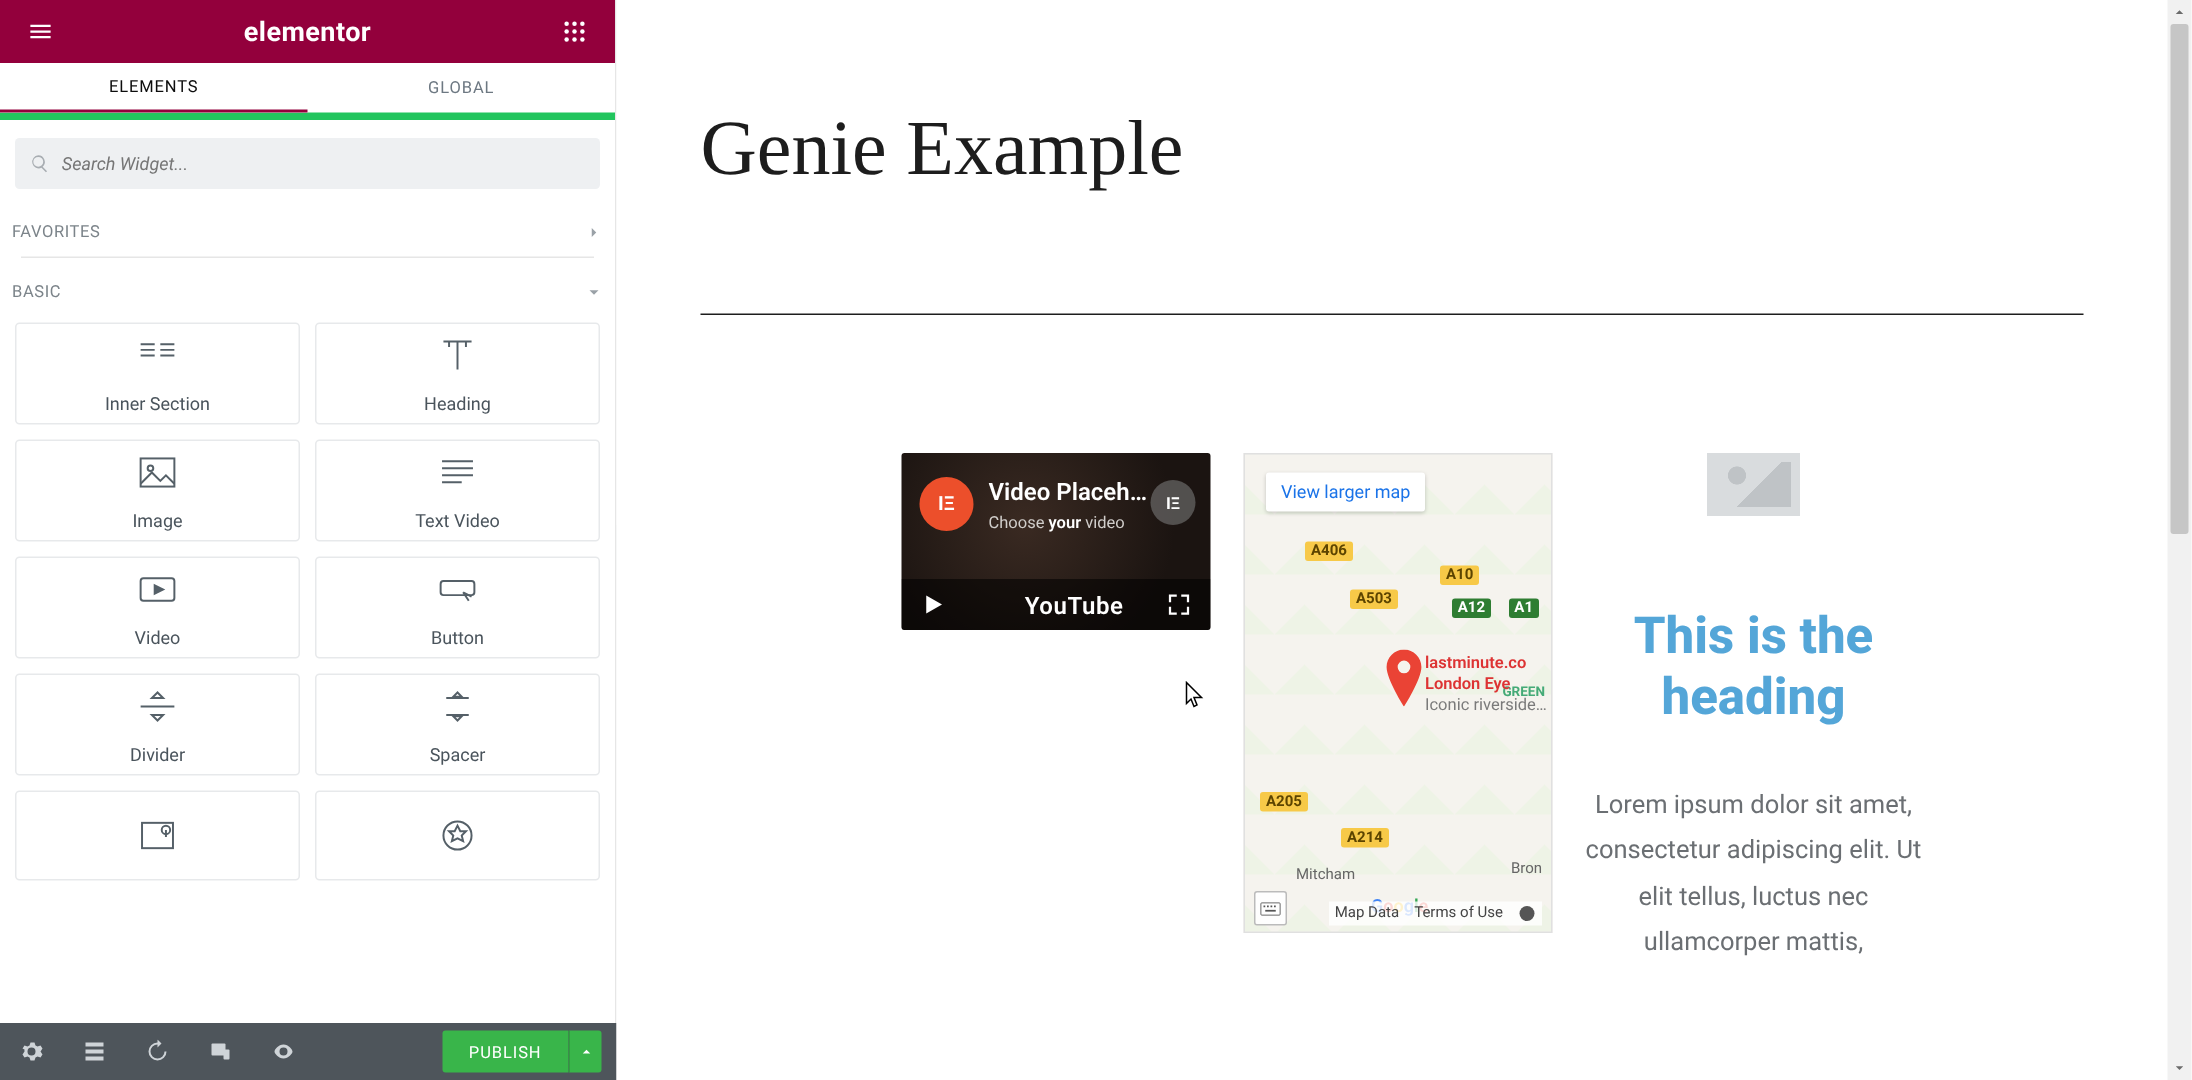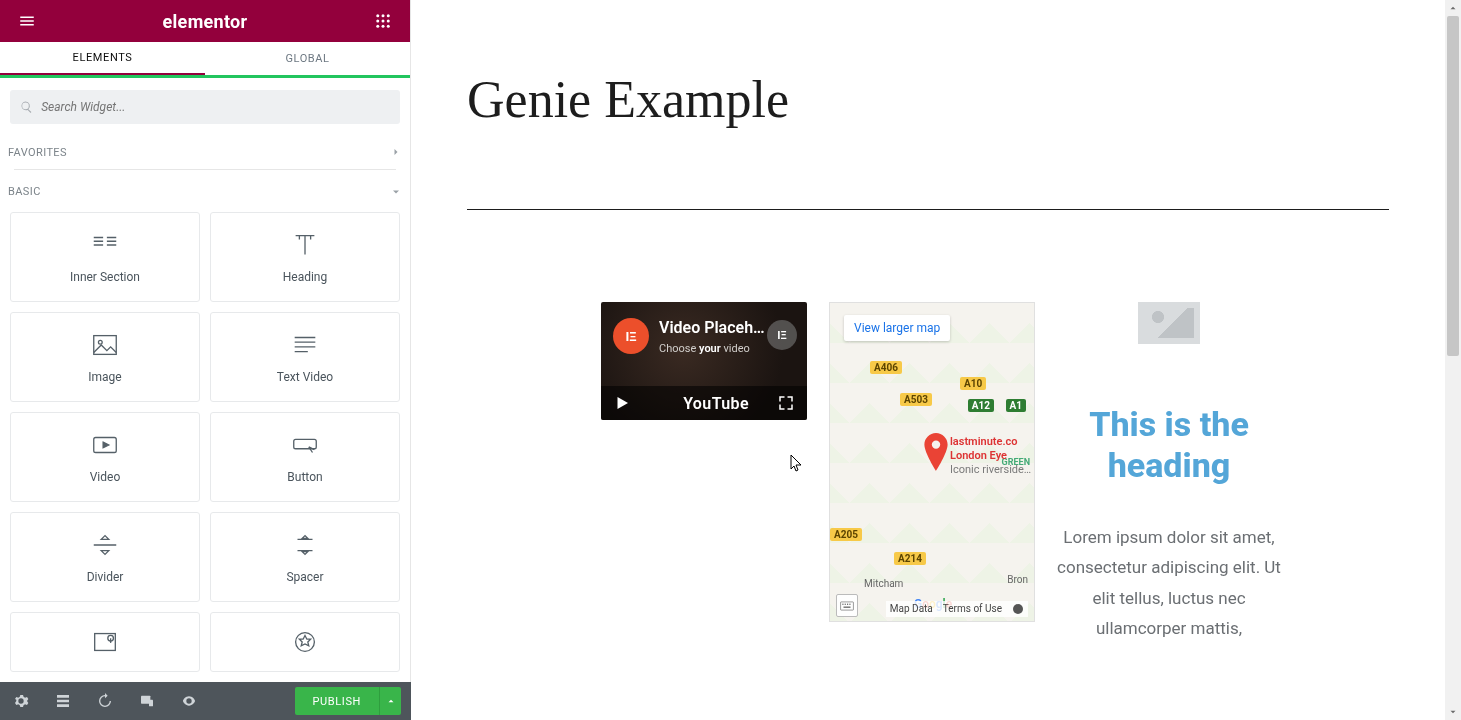--- a/index.html
+++ b/index.html
@@ -3,33 +3,33 @@
 <meta charset="utf-8">
 <style>
   * { margin:0; padding:0; box-sizing:border-box; font-family:-apple-system,BlinkMacSystemFont,"Segoe UI",Roboto,Arial,sans-serif; }
   html,body { width:1461px; height:720px; overflow:hidden; background:#fff; }
   
   .panel { position:absolute; left:0; top:0; width:411px; height:720px; background:#fff; border-right:1px solid #e6e6e6; display:flex; flex-direction:column; }
   .panel-header { height:42px; background:#93003c; display:flex; align-items:center; justify-content:space-between; padding:16px 14px; }
   .panel-header .brand { color:#fff; font-weight:700; letter-spacing:.3px; font-size:18px; display:flex; align-items:center; gap:4px;}
   .icon-btn { width:26px; height:26px; display:flex; align-items:center; justify-content:center; cursor:pointer; color:#fff; }
   .icon-btn svg { width:18px; height:18px; fill:#fff; }
-  .tabs { display:flex; height:38px; border-bottom:3px solid #22c55e; }
+  .tabs { display:flex; height:38px; border-bottom:5px solid #22c55e; }
   .tab { flex:1; display:flex; align-items:center; justify-content:center; font-size:11px; letter-spacing:.6px; color:#6d7882; cursor:pointer; }
   .tab.active { color:#0d0d0d; border-bottom:2px solid #93003c; background:#fff;}
   .search-wrap { padding:12px 10px 0; }
   .search { background:#eef0f2; border-radius:3px; height:34px; display:flex; align-items:center; padding:0 10px; gap:8px; }
   .search svg { width:14px; height:14px; fill:#a8adb2; }
   .search input { border:none; background:transparent; outline:none; font-style:italic; font-size:12px; color:#6d7882; width:100%; }
   .section-row { display:flex; align-items:center; justify-content:space-between; padding:16px 8px 10px; font-size:11px; letter-spacing:.4px; color:#7c848a; cursor:pointer;}
   .section-row.first { margin-top:6px;}
   .section-row svg { width:12px; height:12px; fill:#9aa1a7;}
   .panel-divider { height:1px; background:#e6e6e6; margin:0 14px;}
   .widgets { padding:4px 10px 80px; display:grid; grid-template-columns:1fr 1fr; gap:10px; overflow:auto; }
-  .widget-tile { background:#fff; border:1px solid #e7e9eb; border-radius:3px; height:90px; display:flex; flex-direction:column; align-items:center; justify-content:center; gap:10px; cursor:grab; }
+  .widget-tile { background:#fff; border:1px solid #e7e9eb; border-radius:3px; height:68px; display:flex; flex-direction:column; align-items:center; justify-content:center; gap:10px; cursor:grab; }
   .widget-tile svg { width:30px; height:30px; fill:none; stroke:#556068; stroke-width:1.4; }
   .widget-tile .wlabel { font-size:12px; color:#4a545c; }
   
   .panel-footer { position:absolute; bottom:0; left:0; width:411px; height:38px; background:#4e555b; display:flex; align-items:center; padding:0 10px; gap:20px; }
   .panel-footer .ficon { width:22px; height:22px; display:flex; align-items:center; justify-content:center; cursor:pointer;}
   .panel-footer .ficon svg { width:16px; height:16px; fill:#cfd4d8;}
   .publish-wrap { margin-left:auto; display:flex; height:28px;}
   .publish { background:#39b54a; color:#fff; font-size:11px; letter-spacing:.6px; padding:0 18px; display:flex; align-items:center; border:none; cursor:pointer; border-radius:2px 0 0 2px;}
   .publish-dd { width:22px; background:#39b54a; border-left:1px solid #2f9e3e; display:flex; align-items:center; justify-content:center; cursor:pointer; border-radius:0 2px 2px 0;}
   .publish-dd svg { width:10px; height:10px; fill:#fff;}
@@ -297,21 +297,21 @@
     </div>
 
     <div class="col">
       <div class="map">
         <div class="larger"><span>View larger map</span></div>
         <div class="road" style="top:90px; left:70px;">A503</div>
         <div class="road" style="top:74px; left:130px;">A10</div>
         <div class="road" style="top:58px; left:40px;">A406</div>
         <div class="road" style="top:96px; right:40px; background:#2e7d32; color:#fff;">A12</div>
         <div class="road" style="top:96px; right:8px; background:#2e7d32; color:#fff;">A1</div>
-        <div class="road" style="bottom:80px; left:0;">A205</div>
+        <div class="road" style="bottom:80px; left:10px;">A205</div>
         <div class="road" style="bottom:56px; left:64px;text-align:center;">A214</div>
         <div style="position:absolute; right:4px; top:154px; font-size:9px; color:#4a7; font-weight:700;">GREEN</div>
         <div class="pin">
           <svg viewBox="0 0 24 36">
               <path d="M12 0C6 0 1 5 1 11c0 8 11 25 11 25s11-17 11-25C23 5 18 0 12 0zm0 15a4 4 0 110-8 4 4 0 010 8z"></path>
             </svg>
         </div>
         <div class="place">
           <div class="p1">lastminute.co</div>
           <div class="p2">London Eye</div>

